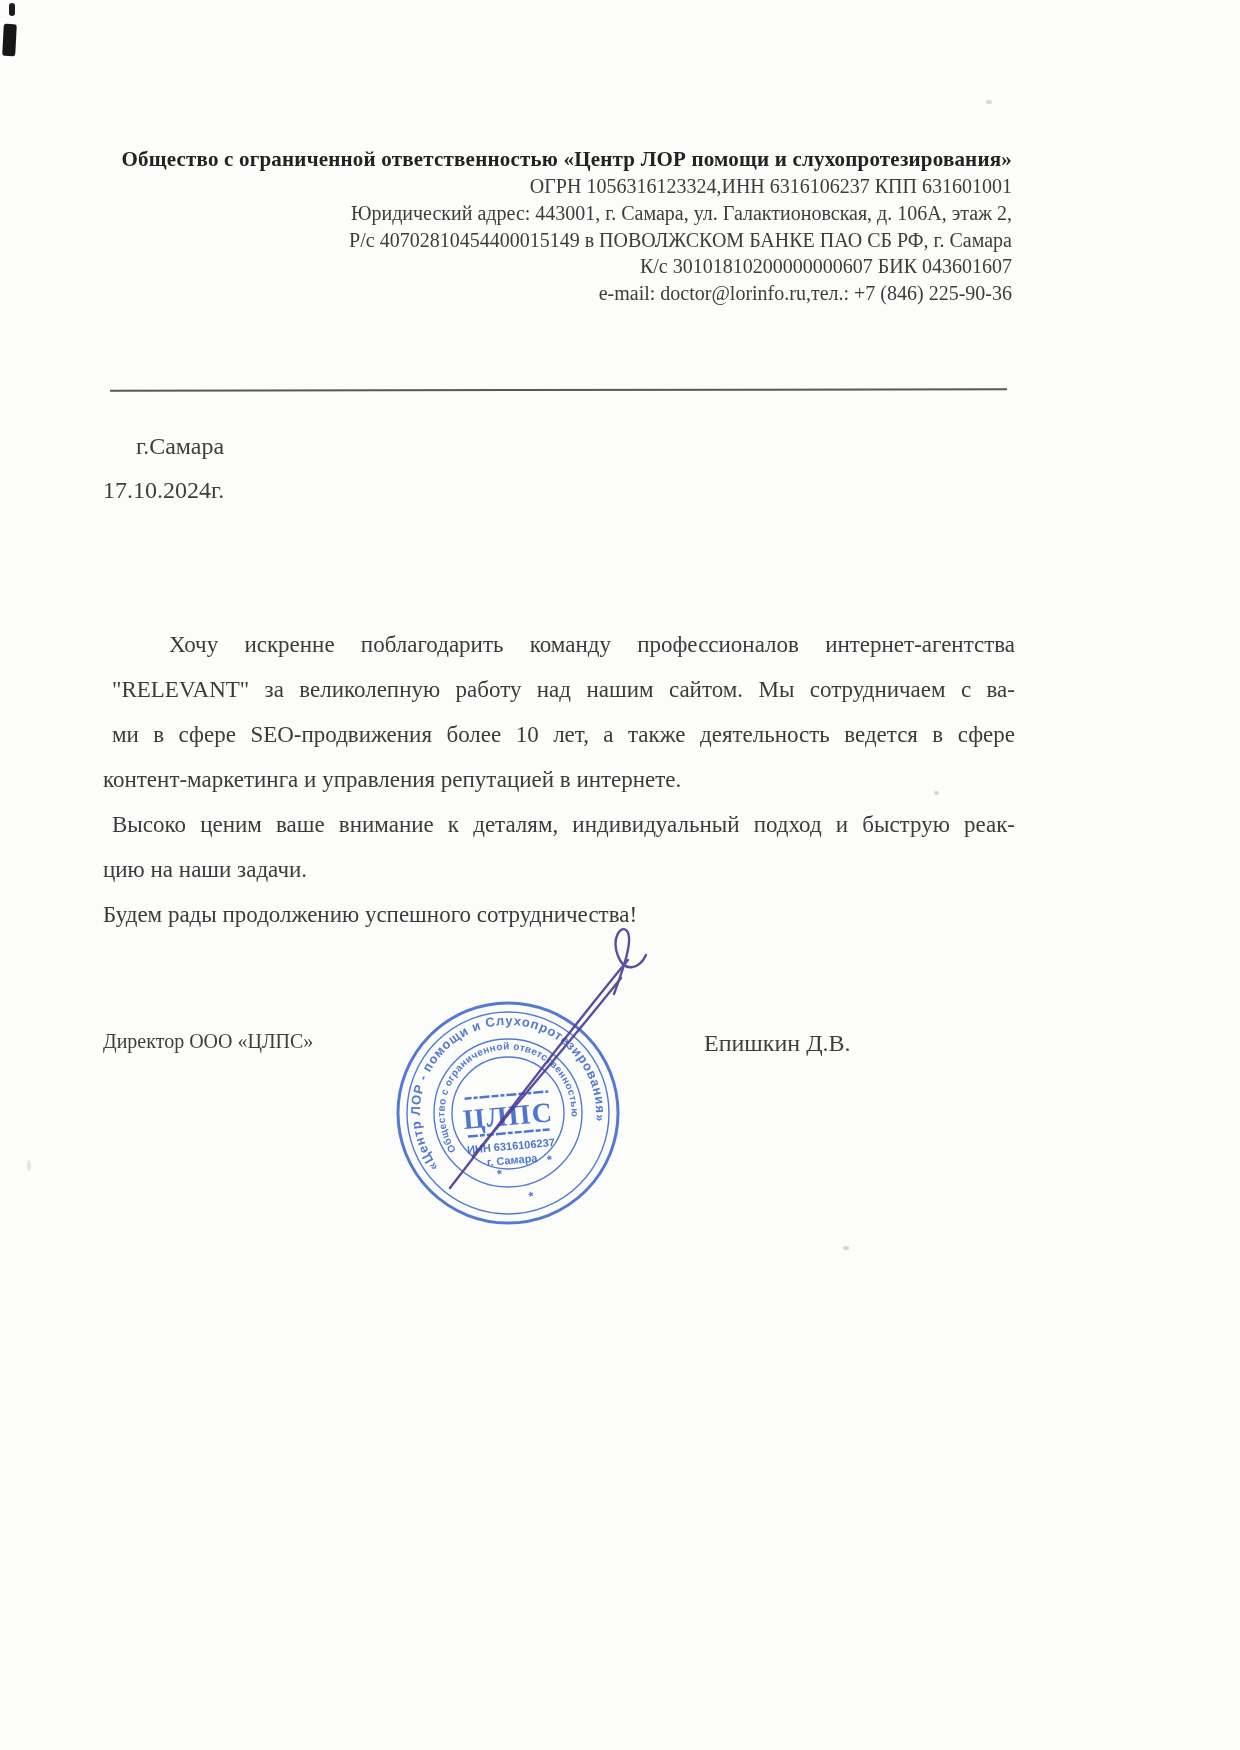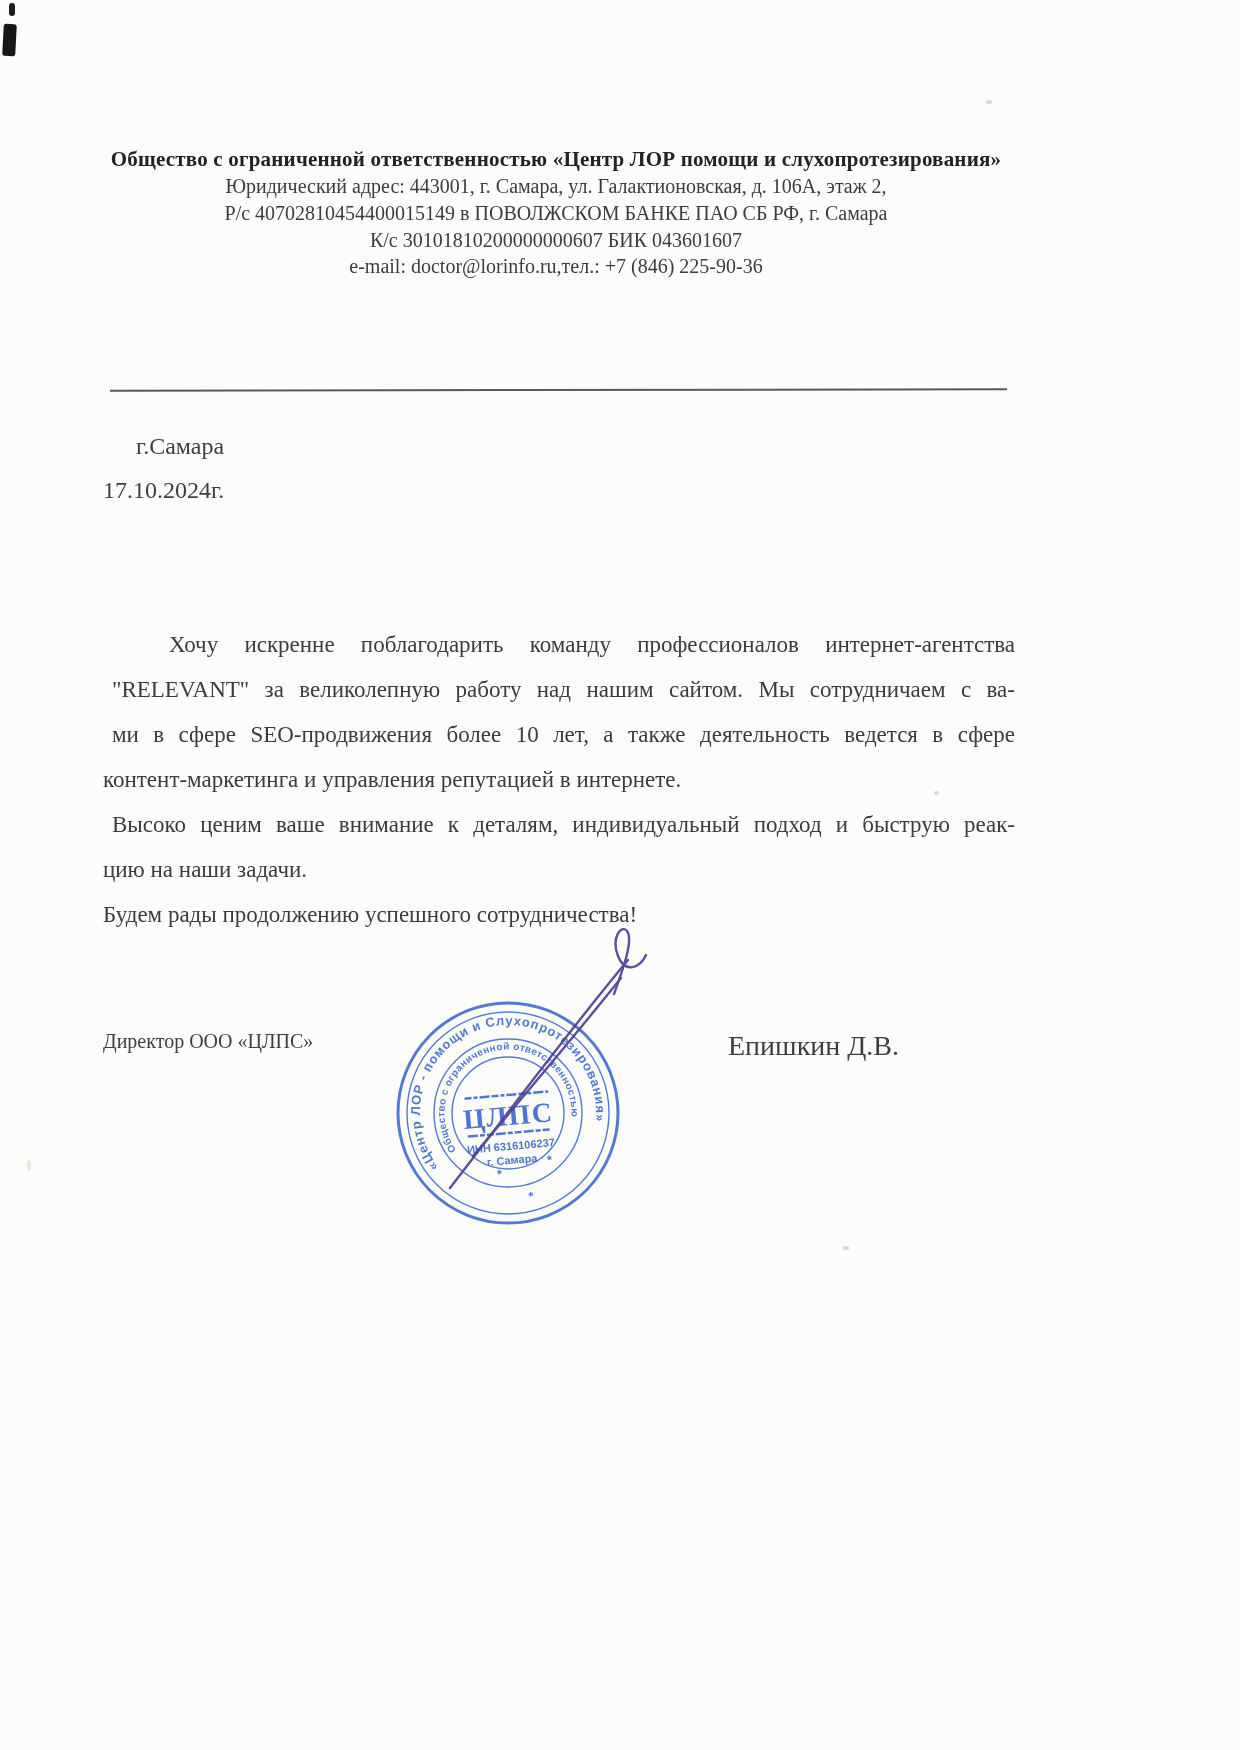--- a/index.html
+++ b/index.html
@@ -18,21 +18,21 @@
   .corner-tick{position:absolute;left:9px;top:3px;width:6px;height:13px;background:#1d1d1d;border-radius:3px;}
   .speck{position:absolute;border-radius:50%;}
   .speck.s1{left:986px;top:100px;width:6px;height:4px;background:#d9d9d4;}
   .speck.s2{left:934px;top:791px;width:5px;height:4px;background:#d6d6d1;}
   .speck.s3{left:843px;top:1246px;width:6px;height:4px;background:#d5d5d0;}
   .speck.s4{left:27px;top:1160px;width:4px;height:11px;background:#e5e5e0;}
 
   
   .letterhead{
     position:absolute;left:100px;top:146px;width:912px;
-    text-align:center;
+    text-align:right;
   }
   .company-name{
     font-size:21px;font-weight:bold;color:#222;
     line-height:27px;letter-spacing:.2px;
   }
   .lh-line{display:block;font-size:20px;color:#3c3c3c;line-height:26.8px;}
 
   .rule{
     position:absolute;left:110px;top:389px;width:897px;height:2px;
     background:#585858;transform:rotate(-.08deg);
@@ -47,40 +47,41 @@
     position:absolute;left:103px;top:622px;width:912px;
     font-size:23px;color:#3b3b3b;
   }
   .bline{display:block;height:45px;line-height:45px;overflow:hidden;text-align:left;white-space:normal;}
   .bline.j{text-align:justify;margin-left:9px;}
   .bline.j::after{content:"";display:inline-block;width:100%;height:0;}
   .bline.ind{text-indent:57px;}
 
   
   .sig-left{position:absolute;left:103px;top:1030px;font-size:20px;color:#3e3e3e;}
-  .sig-right{position:absolute;left:728px;top:1030px;font-size:28px;color:#3e3e3e;text-align:right;}
+  .sig-right{position:absolute;left:704px;top:1030px;font-size:24px;color:#3e3e3e;text-align:right;}
 
   .stamp-wrap{position:absolute;left:378px;top:898px;width:320px;height:340px;}
   .stamp-wrap svg{display:block;}
 </style>
 </head>
 <body>
 
 <div class="page">
 
   <div class="corner-tick"></div>
   <div class="corner-mark"></div>
   <div class="speck s1"></div>
   <div class="speck s2"></div>
   <div class="speck s3"></div>
   <div class="speck s4"></div>
 
   <div class="letterhead">
     <div class="company-name">Общество с ограниченной ответственностью «Центр ЛОР помощи и слухопротезирования»</div>
     <div>
+        <span class="lh-line">ОГРН 1056316123324,ИНН 6316106237 КПП 631601001</span>
         <span class="lh-line">Юридический адрес: 443001, г. Самара, ул. Галактионовская, д. 106А, этаж 2,</span>
         <span class="lh-line">Р/с 40702810454400015149 в ПОВОЛЖСКОМ БАНКЕ ПАО СБ РФ, г. Самара</span>
         <span class="lh-line">К/с 30101810200000000607 БИК 043601607</span>
         <span class="lh-line">e-mail: doctor@lorinfo.ru,тел.: +7 (846) 225-90-36</span>
       </div>
   </div>
 
   <div class="rule"></div>
 
   <div class="dateline">

